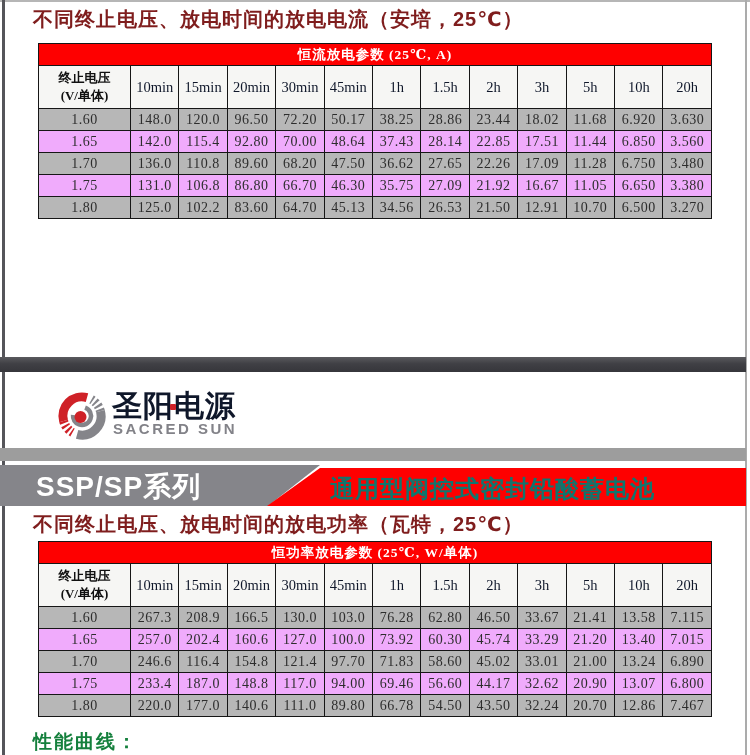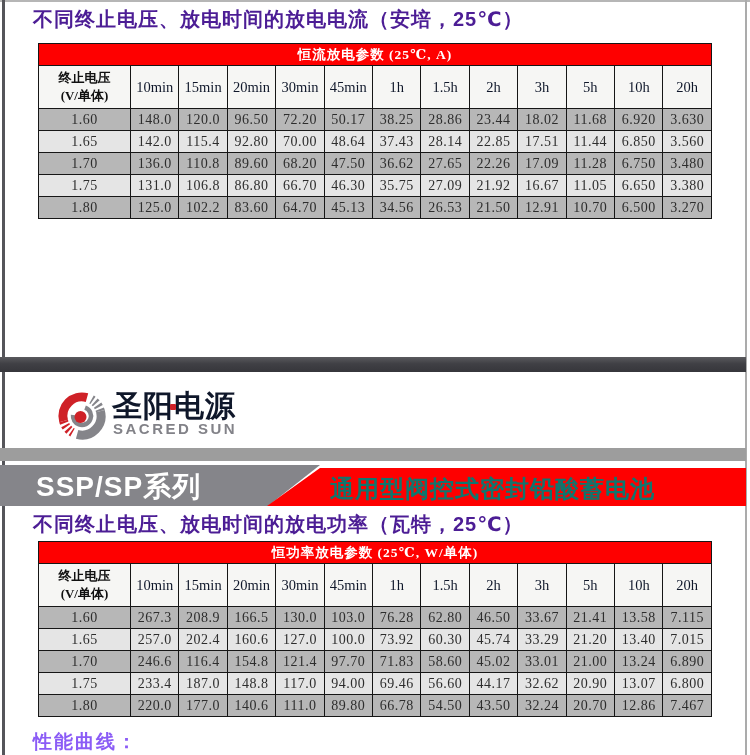--- a/index.html
+++ b/index.html
@@ -4,40 +4,40 @@
 <style>
   * { margin:0; padding:0; box-sizing:border-box; }
   html,body { width:750px; height:755px; }
   body { background:#ffffff; font-family:"Liberation Sans","DejaVu Sans",sans-serif; position:relative; overflow:hidden; }
 
   
   .edge-top   { position:absolute; left:0; top:0; width:750px; height:2px; background:#b6b6b6; }
   .edge-left  { position:absolute; left:2px; top:0; width:3px; height:755px; background:#55555a; }
   .edge-right { position:absolute; left:745px; top:0; width:2px; height:755px; background:#ababab; }
 
-  .sec-title { position:absolute; left:33px; font-size:20px; font-weight:bold; color:#4c1d95;
+  .sec-title { position:absolute; left:33px; font-size:20px; font-weight:bold; color:#7f1d1d;
                letter-spacing:1px; white-space:nowrap; }
   #title1 { top:6px; }
   #title2 { top:511px; }
-  #footer-label { position:absolute; left:33px; top:729px; font-size:19px; font-weight:bold; color:#8b5cf6; letter-spacing:2px; }
+  #footer-label { position:absolute; left:33px; top:729px; font-size:19px; font-weight:bold; color:#15803d; letter-spacing:2px; }
 
   
   .spec-table { position:absolute; left:38px; width:674px; border-collapse:collapse; table-layout:fixed;
                 font-family:"Liberation Serif","DejaVu Serif",serif; }
   #table1 { top:43px; }
   #table2 { top:541px; }
   .spec-table td, .spec-table th { border:1.5px solid #161616; text-align:center; vertical-align:middle;
                                    overflow:hidden; white-space:nowrap; }
   tr.band td { background:#fe0000; color:#ffffff; height:22px; font-size:13.5px; font-weight:bold; letter-spacing:1px; }
   tr.hdr th { background:#f6f6f4; height:43px; font-size:14.5px; font-weight:normal; color:#0f172a; }
   tr.hdr th.c0 { font-family:"Liberation Sans","DejaVu Sans",sans-serif; font-size:13px; font-weight:bold; color:#111; }
   tr.hdr th.c0 .c0b { font-weight:bold; font-family:"Liberation Serif","DejaVu Serif",serif; }
   tr.data td { height:22px; font-size:14px; color:#2d2d2d; letter-spacing:0.5px; }
   tr.data.gray td  { background:#b7b7b7; }
-  tr.data.light td { background:#e5e5e5; }
+  tr.data.light td { background:#f0abfc; }
 
   
   .divider { position:absolute; left:0; top:357px; width:746px; height:15px;
              background:linear-gradient(180deg,#5a5a5e 0%,#404045 45%,#36363b 100%); }
 
   
   .logo-wrap { position:absolute; left:57px; top:388px; width:360px; height:58px; }
   .logo-svg { position:absolute; left:0; top:2px; width:50px; height:52px; }
   .logo-cn { position:absolute; left:55px; top:-2px; font-size:30px; color:#0f172a; font-weight:bold; letter-spacing:1px; }
   .logo-dot { position:absolute; left:113px; top:16px; width:6px; height:6px; background:#cf2127; border-radius:1px; }

